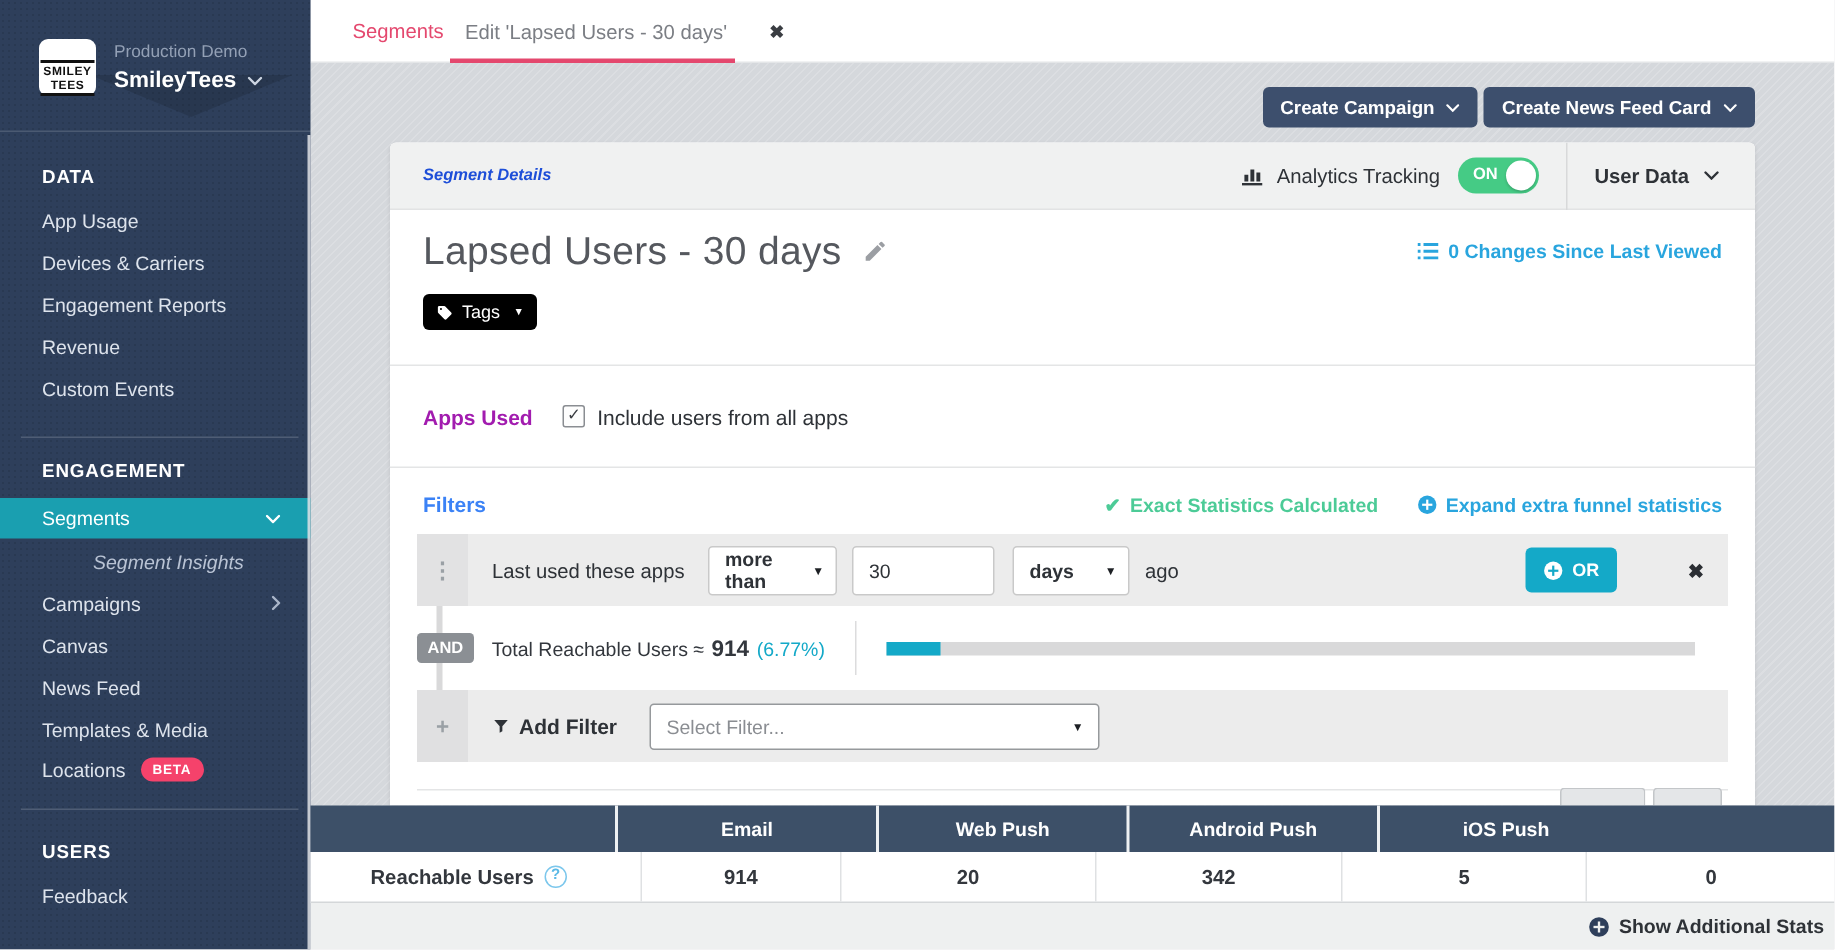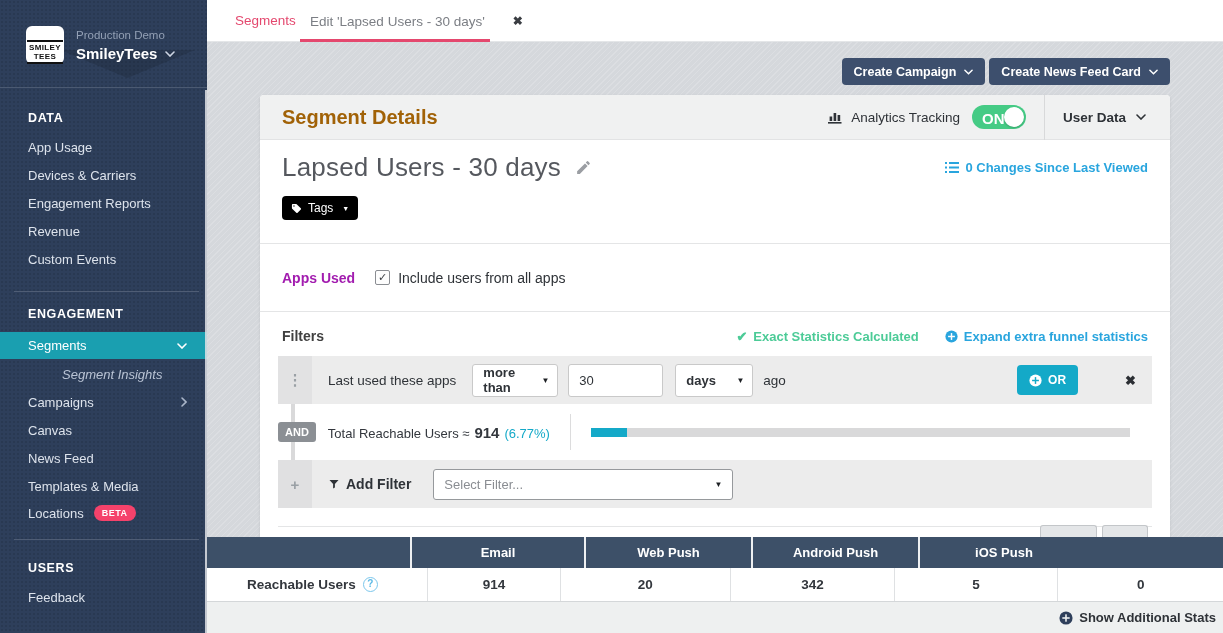--- a/index.html
+++ b/index.html
@@ -41,25 +41,25 @@
 
   
   .top-actions { position:absolute; top:58px; right:53px; display:flex; gap:4px; z-index:3; }
   .navy-btn { background:#3d4f6d; color:#fff; font-size:12.5px; font-weight:bold; border:none; border-radius:4px;
               height:27px; padding:0 12px; display:flex; align-items:center; gap:8px; cursor:pointer; font-family:inherit; }
 
   
   .panel { position:absolute; left:260px; top:95px; width:910px; height:442px; background:#fff; border-radius:4px 4px 0 0;
            box-shadow:0 1px 3px rgba(0,0,0,0.10); overflow:hidden; z-index:2; }
   .panel-header { height:45px; background:#f0f1f1; border-bottom:1px solid #e2e3e4; display:flex; align-items:center; padding:0 0 0 22px; }
-  .panel-heading { font-size:20px; font-weight:bold; color:#a16207; }
+  .panel-heading { font-size:11px; font-weight:bold; color:#1d4ed8;font-style:italic; }
   .ph-right { margin-left:auto; display:flex; align-items:center; height:100%; }
   .analytics-wrap { display:flex; align-items:center; gap:8px; font-size:13.5px; color:#2e3237; }
   .toggle { position:relative; width:54px; height:24px; background:#45cb85; border-radius:12px; margin-left:12px; cursor:pointer; }
-  .toggle-on { position:absolute; left:10px; top:5px; font-size:15px; font-weight:bold; color:#fff; }
+  .toggle-on { position:absolute; left:10px; top:5px; font-size:11px; font-weight:bold; color:#fff; }
   .toggle-knob { position:absolute; right:2px; top:2px; width:20px; height:20px; background:#fff; border-radius:50%;
                  box-shadow:0 1px 2px rgba(0,0,0,0.2); }
   .ph-div { width:1px; height:45px; background:#d8d9da; margin:0 18px; }
   .user-data { display:flex; align-items:center; gap:10px; font-size:13.5px; font-weight:bold; color:#2e3237; padding-right:24px; cursor:pointer; }
 
   .title-block { height:92px; border-bottom:1px solid #e4e5e6; padding:0 22px; position:relative; }
   .title-row { display:flex; align-items:center; margin-top:12px; }
   .segment-name { font-size:26px; color:#55585e; letter-spacing:.2px; }
   .pencil { margin-left:14px; cursor:pointer; }
   .changes-link { margin-left:auto; display:flex; align-items:center; gap:6px; font-size:13px; font-weight:bold; color:#29a5de; cursor:pointer; }
@@ -68,21 +68,21 @@
   .tags-caret { font-size:7px; margin-left:3px; }
 
   .apps-block { height:68px; border-bottom:1px solid #e4e5e6; display:flex; align-items:center; padding:0 22px; gap:20px; }
   .apps-label { font-size:14px; font-weight:bold; color:#a21caf; }
   .chk-wrap { display:flex; align-items:center; gap:8px; font-size:14px; color:#2e3237; cursor:pointer; }
   .checkbox { width:15px; height:15px; border:1px solid #8a8d92; border-radius:2px; background:#fdfdfd;
               font-size:11px; line-height:13px; text-align:center; color:#3a3d42; }
 
   .filters-block { padding-top:16px; }
   .filters-headrow { display:flex; align-items:center; padding:0 22px; }
-  .filters-heading { font-size:14px; font-weight:bold; color:#404040; }
+  .filters-heading { font-size:14px; font-weight:bold; color:#3b82f6; }
   .exact-stats { margin-left:auto; display:flex; align-items:center; gap:6px; font-size:13px; font-weight:bold; color:#4ccb97; }
   .expand-link { margin-left:26px; display:flex; align-items:center; gap:6px; font-size:13px; font-weight:bold; color:#29a5de; cursor:pointer; }
 
   .filters-body { margin:12px 18px 0 18px; }
   .filter-row { position:relative; background:#ececec; height:48px; display:flex; align-items:center; }
   .handle-col { width:34px; height:100%; background:#e2e2e3; display:flex; align-items:center; justify-content:center;
                 color:#9aa0a5; font-size:15px; font-weight:bold; cursor:grab; flex-shrink:0; }
   .fr-label { margin-left:16px; font-size:13.5px; color:#2e3237; }
   .sel { position:relative; background:#fff; border:1px solid #c9c9c9; border-radius:3px; height:33px;
          display:flex; align-items:center; padding:0 24px 0 10px; font-size:13px; font-weight:bold; color:#2e3237; cursor:pointer; }

